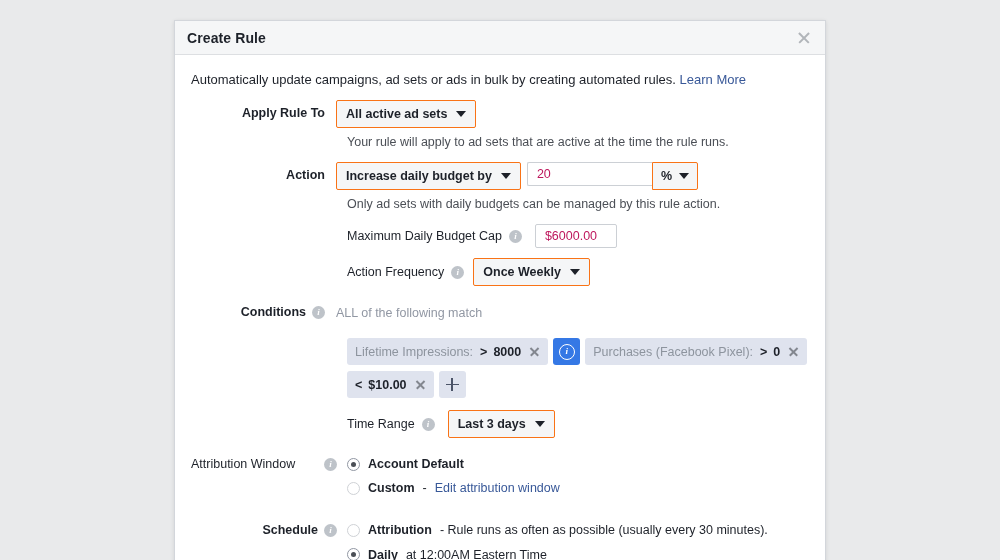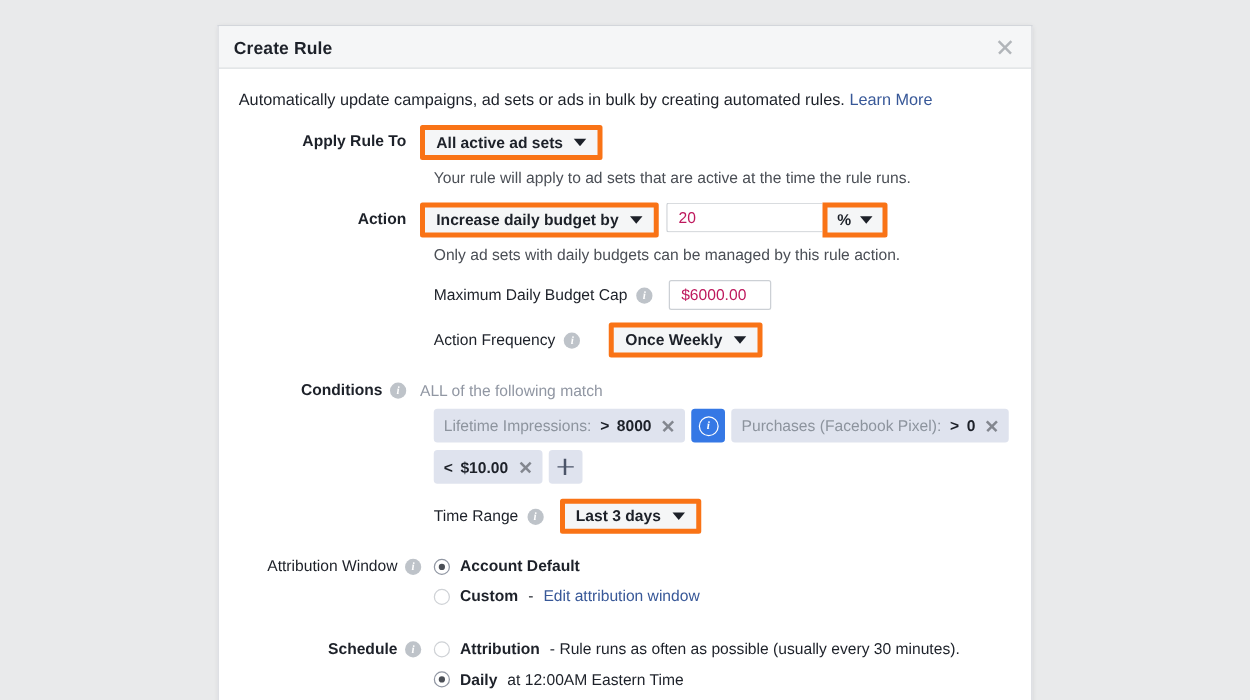--- a/index.html
+++ b/index.html
@@ -124,21 +124,21 @@
     color: #1d2129;
     font-weight: normal;
   }
 
   
   .dropdown {
     display: inline-flex;
     align-items: center;
     gap: 9px;
     background: #f5f6f7;
-    border: 4px solid #f97316;
+    border: 1px solid #f97316;
     border-radius: 2px;
     padding: 0 9px;
     height: 28px;
     box-sizing: border-box;
     font-size: 12.5px;
     font-weight: bold;
     color: #1d2129;
     cursor: pointer;
     white-space: nowrap;
   }
@@ -326,21 +326,21 @@
     display: flex;
     align-items: flex-start;
     margin-bottom: 10px;
   }
   .attr-label {
     display: flex;
     align-items: center;
     gap: 6px;
     width: 156px;
     min-width: 156px;
-    justify-content: flex-end;
+    justify-content: space-between;
     padding-right: 10px;
     box-sizing: border-box;
     font-size: 12.5px;
     padding-top: 5px;
   }
   .attr-opts { flex: 1; }
 
   .sched-row { display: flex; align-items: flex-start; }
   .sched-label {
     width: 156px;
@@ -407,27 +407,27 @@
 
     <div class="inline-row">
       <span class="inline-label">Maximum Daily Budget Cap</span>
       <span class="info-i">i</span>
       <input class="textinput" type="text" style="width: 82px; margin-left: 6px;" value="$6000.00">
     </div>
 
     <div class="inline-row" style="margin-bottom:14px;">
       <span class="inline-label">Action Frequency</span>
       <span class="info-i">i</span>
-      <div class="dropdown" style="margin-left:16px;">
+      <div class="dropdown" style="margin-left:2px;">
         <span>Once Weekly</span>
         <span class="caret"></span>
       </div>
     </div>
 
-    <div class="row" style="margin-bottom:0;">
+    <div class="row" style="margin-bottom:11px;">
       <div class="row-label" style="display:flex;align-items:center;justify-content:flex-end;gap:6px;padding-top:5px;">
         <span>Conditions</span>
         <span class="info-i">i</span>
       </div>
       <div class="row-field">
         <div class="cond-header">ALL of the following match</div>
       </div>
     </div>
 
     <div class="cond-rows">

